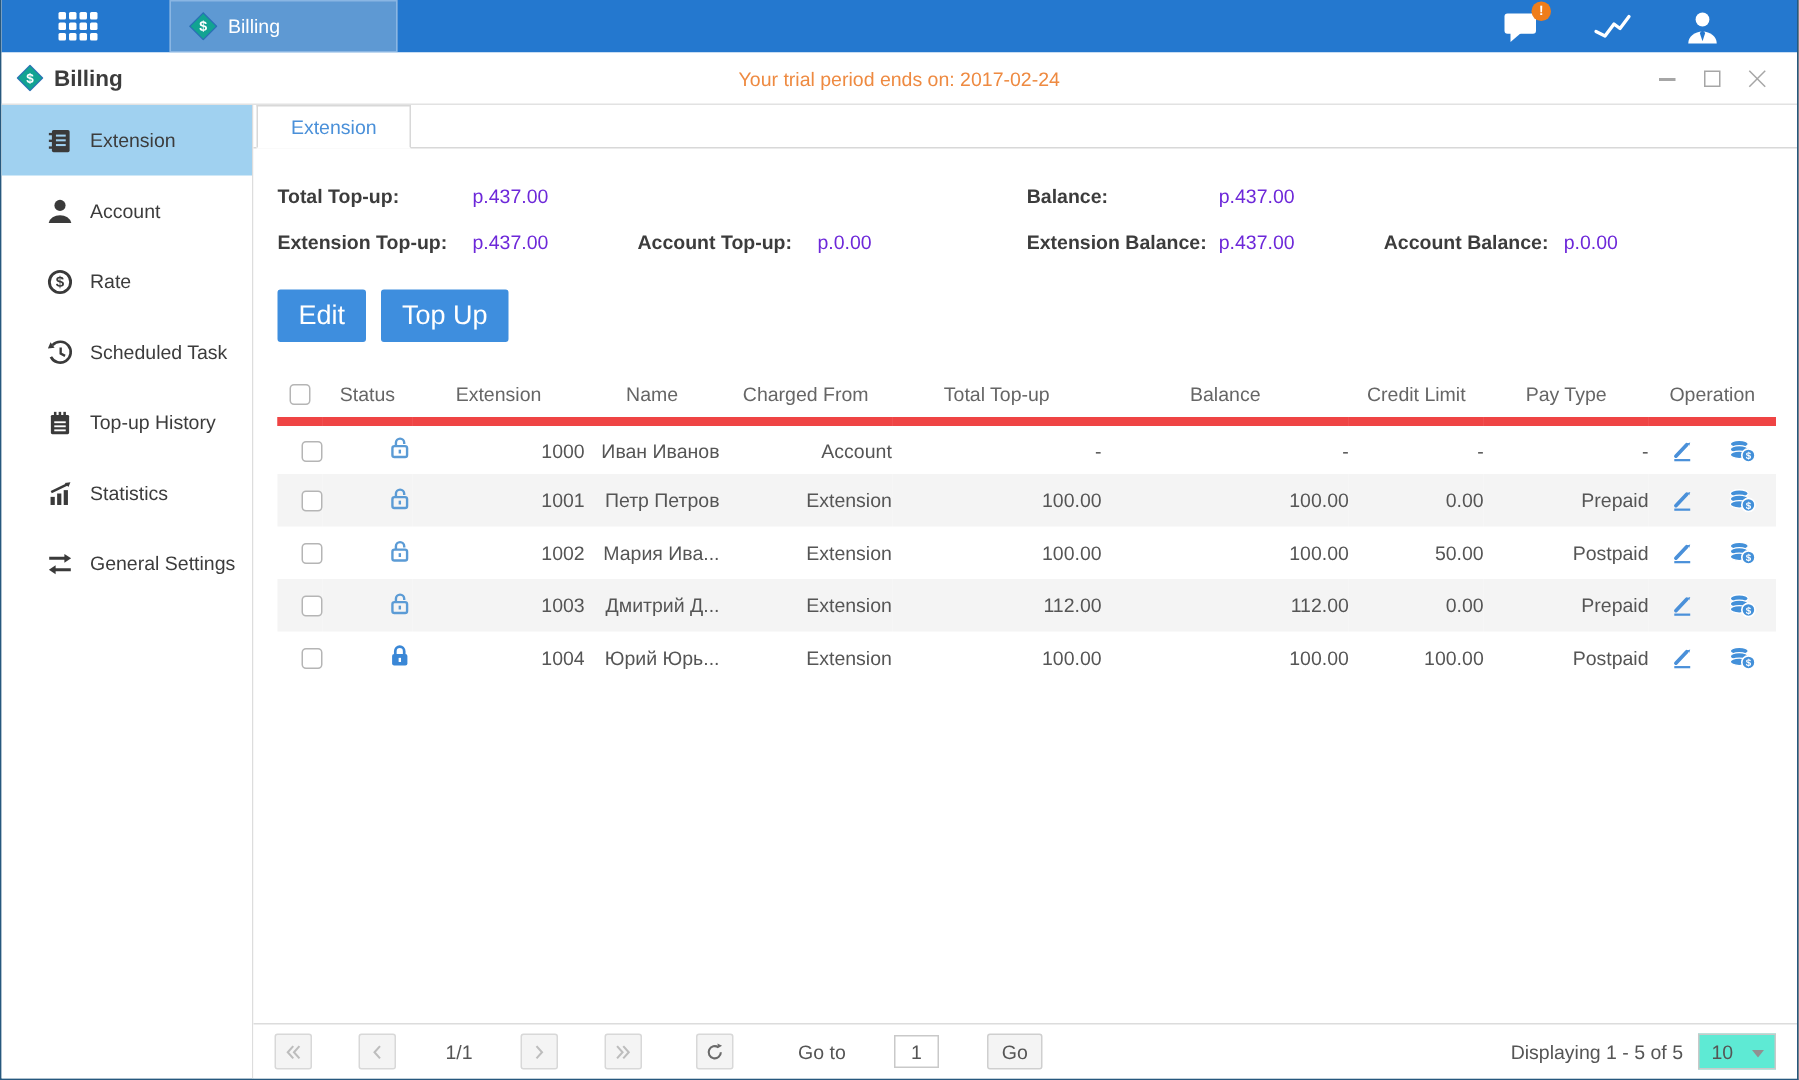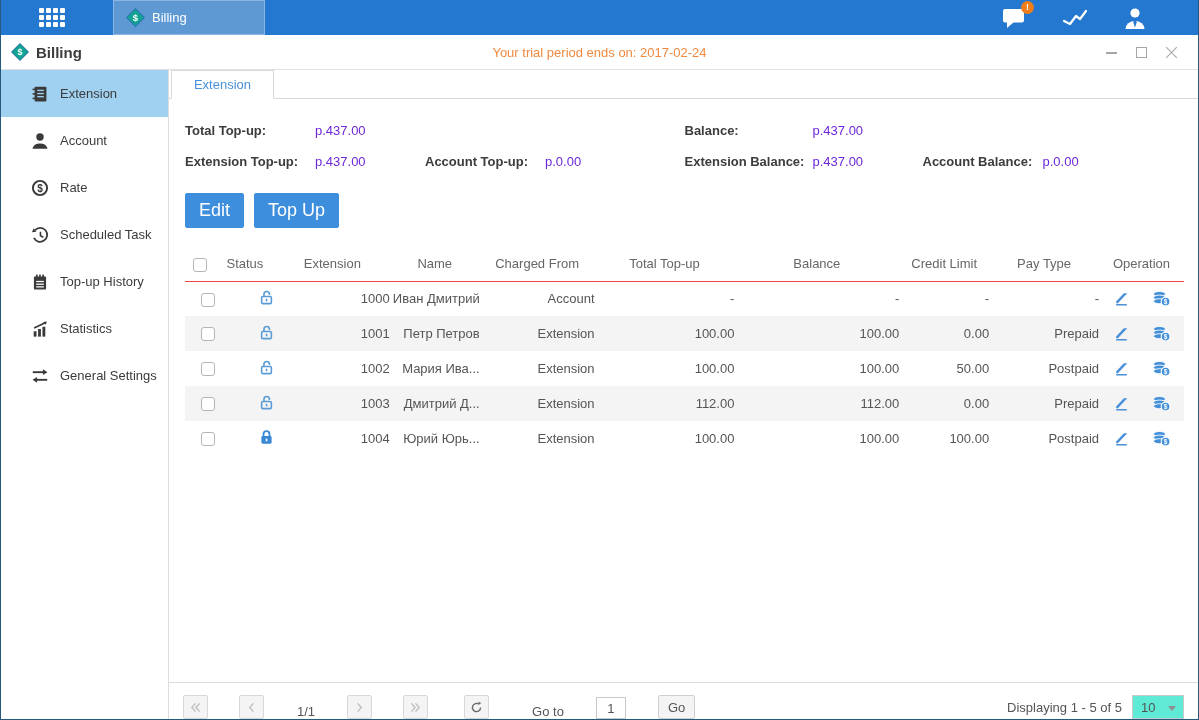--- a/index.html
+++ b/index.html
@@ -57,31 +57,31 @@
   .sum-val { color:#6d28d9; }
   .w130 { width:130px; } .w128 { width:128px; } .w110 { width:110px; } .w120 { width:120px; }
 
   
   .btn-row { margin-top:16px; display:flex; gap:10px; }
   .btn-blue { background:#3e8ede; color:#fff; border:1px solid #3e8ede; border-radius:2px;
               padding:6px 13px; font-size:18px; cursor:pointer; font-family:inherit; }
 
   
   table { width:100%; border-collapse:collapse; table-layout:fixed; margin-top:19px; }
-  th { font-weight:normal; color:#666; height:34px; border-bottom:1px solid #ef4444; }
+  th { font-weight:normal; color:#666; height:34px; border-bottom:6px solid #ef4444; }
   td { height:35px; text-align:right; color:#555; }
   tr.alt td { background:#f4f4f4; }
   .cbx { width:14px; height:14px; border:1px solid #b5b5b5; border-radius:3px; background:#fff;
          display:inline-block; vertical-align:middle; cursor:pointer; }
   .ops { display:flex; justify-content:center; gap:22px; align-items:center; }
   .op { cursor:pointer; display:flex; }
   .st-icon { display:inline-flex; cursor:pointer; }
 
   
-  .pagingbar { flex:0 0 auto; height:37px; border-top:1px solid #dcdcdc; display:flex; align-items:flex-end;
+  .pagingbar { flex:0 0 auto; height:37px; border-top:1px solid #dcdcdc; display:flex; align-items:center;
                padding:0 14px; background:#fff;gap:24px; }
   .pg-btn { width:25px; height:24px; background:#f4f4f4; border:1px solid #d8d8d8; border-radius:2px;
             display:flex; align-items:center; justify-content:center; margin-right:7px; cursor:pointer; }
   .pg-text { margin:0 8px 0 2px; color:#555; }
   .goto-label { margin:0 8px 0 12px; color:#555; }
   .goto-input { width:30px; height:22px; border:1px solid #c9c9c9; text-align:center; font-size:13px;
                 color:#555; font-family:inherit; margin-right:8px; }
   .go-btn { height:24px; background:#f4f4f4; border:1px solid #cfcfcf; border-radius:2px; padding:0 9px;
             color:#555; font-size:13px; cursor:pointer; font-family:inherit; }
   .pg-right { margin-left:auto; display:flex; align-items:center; gap:10px; }
@@ -320,21 +320,21 @@
     <td>
   <span class="st-icon">
     <svg width="17" height="17" viewBox="0 0 16 16">
       <rect x="3.4" y="7" width="9.2" height="6.8" rx="1.3" fill="none" stroke="#5b9bd5" stroke-width="1.5"></rect>
       <path d="M5.6 7 V4.9 a2.6 2.6 0 0 1 5.2 0 V5.7" fill="none" stroke="#5b9bd5" stroke-width="1.5"></path>
       <rect x="7.3" y="9.2" width="1.5" height="2.4" fill="#5b9bd5"></rect>
     </svg>
   </span>
 </td>
     <td>1000</td>
-    <td>Иван Дмитрий</td>
+    <td>Иван Иванов</td>
     <td>Account</td>
     <td>-</td>
     <td>-</td>
     <td>-</td>
     <td>-</td>
     <td>
       <span class="ops">
         <span class="op">
           <svg width="17" height="17" viewBox="0 0 16 16">
             <path d="M4 11.4 L10.8 4.2" stroke="#4a90d9" stroke-width="2.3" stroke-linecap="round"></path>

